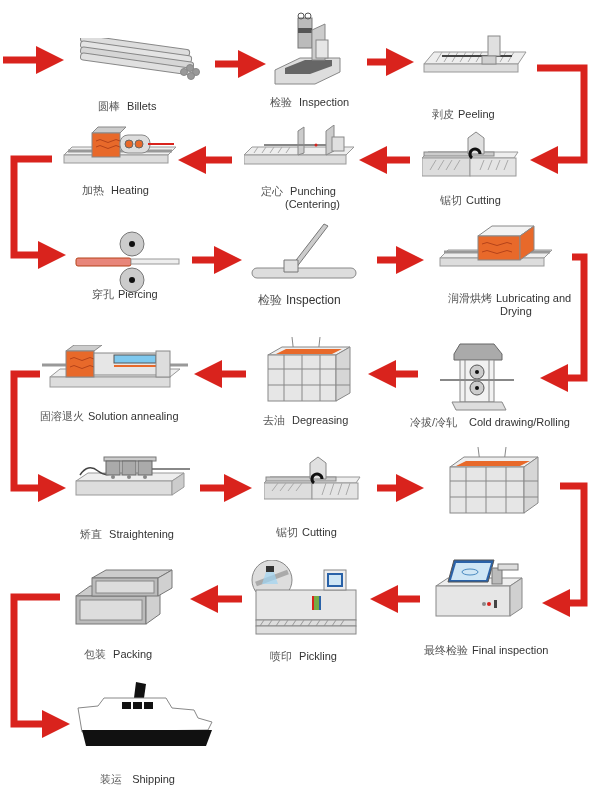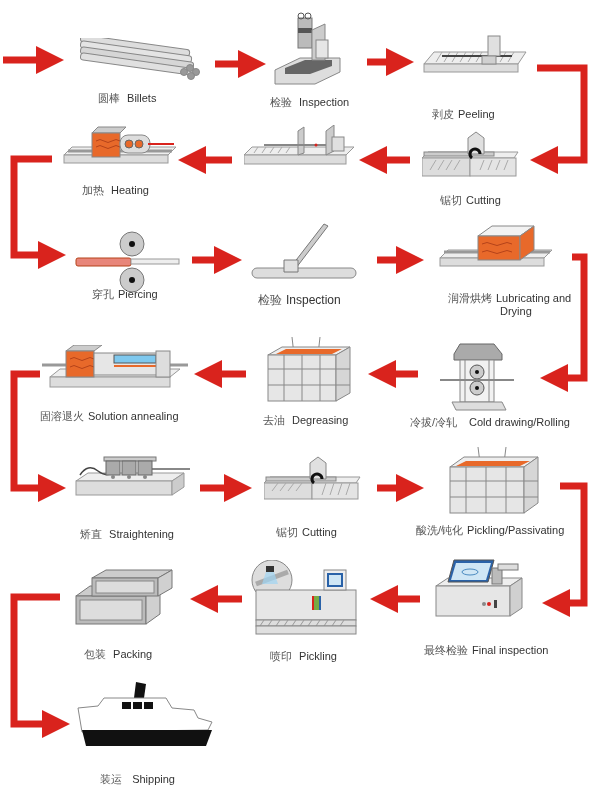--- a/index.html
+++ b/index.html
@@ -292,31 +292,35 @@
     <polygon points="58,18 60,2 70,4 68,18" fill="#111"></polygon>
     <polygon points="2,28 22,26 28,18 90,18 96,28 118,30 122,38 136,42 132,50 6,52" fill="#fff" stroke="#888"></polygon>
     <g fill="#111">
         <rect x="46" y="22" width="9" height="7"></rect>
         <rect x="57" y="22" width="9" height="7"></rect>
         <rect x="68" y="22" width="9" height="7"></rect>
       </g>
     <polygon points="6,50 136,50 130,66 10,66" fill="#111"></polygon>
   </svg>
 
-  <div class="label" style="left:98px;top:92px">
+  <div class="label" style="left:98px;top:100px">
     <span class="zh">圆棒</span>&nbsp;<span>Billets</span>
   </div>
   <div class="label" style="left:270px;top:96px">
     <span class="zh">检验</span>&nbsp;<span>Inspection</span>
   </div>
   <div class="label" style="left:432px;top:108px">
     <span class="zh">剥皮</span><span>Peeling</span>
   </div>
   <div class="label" style="left:440px;top:194px">
     <span class="zh">锯切</span><span>Cutting</span>
+  </div>
+  <div class="label" style="left:261px;top:185px">
+    <span class="zh">定心</span>&nbsp;<span>Punching</span><br>
+    <span style="padding-left:24px">(Centering)</span>
   </div>
   <div class="label" style="left:82px;top:184px">
     <span class="zh">加热</span>&nbsp;<span>Heating</span>
   </div>
   <div class="label" style="left:92px;top:288px">
     <span class="zh">穿孔</span><span>Piercing</span>
   </div>
   <div class="label" style="left:258px;top:294px;font-size:12px">
     <span class="zh">检验</span><span>Inspection</span>
   </div>
@@ -332,23 +336,20 @@
   </div>
   <div class="label" style="left:40px;top:410px">
     <span class="zh">固溶退火</span><span>Solution annealing</span>
   </div>
   <div class="label" style="left:80px;top:528px">
     <span class="zh">矫直</span>&nbsp;<span>Straightening</span>
   </div>
   <div class="label" style="left:276px;top:526px">
     <span class="zh">锯切</span><span>Cutting</span>
   </div>
-  <div class="label" style="left:416px;top:524px">
-    <span class="zh">酸洗/钝化</span><span>Pickling/Passivating</span>
-  </div>
   <div class="label" style="left:424px;top:644px">
     <span class="zh">最终检验</span><span>Final inspection</span>
   </div>
   <div class="label" style="left:270px;top:650px">
     <span class="zh">喷印</span>&nbsp;<span>Pickling</span>
   </div>
   <div class="label" style="left:84px;top:648px">
     <span class="zh">包装</span>&nbsp;<span>Packing</span>
   </div>
   <div class="label" style="left:100px;top:773px">

